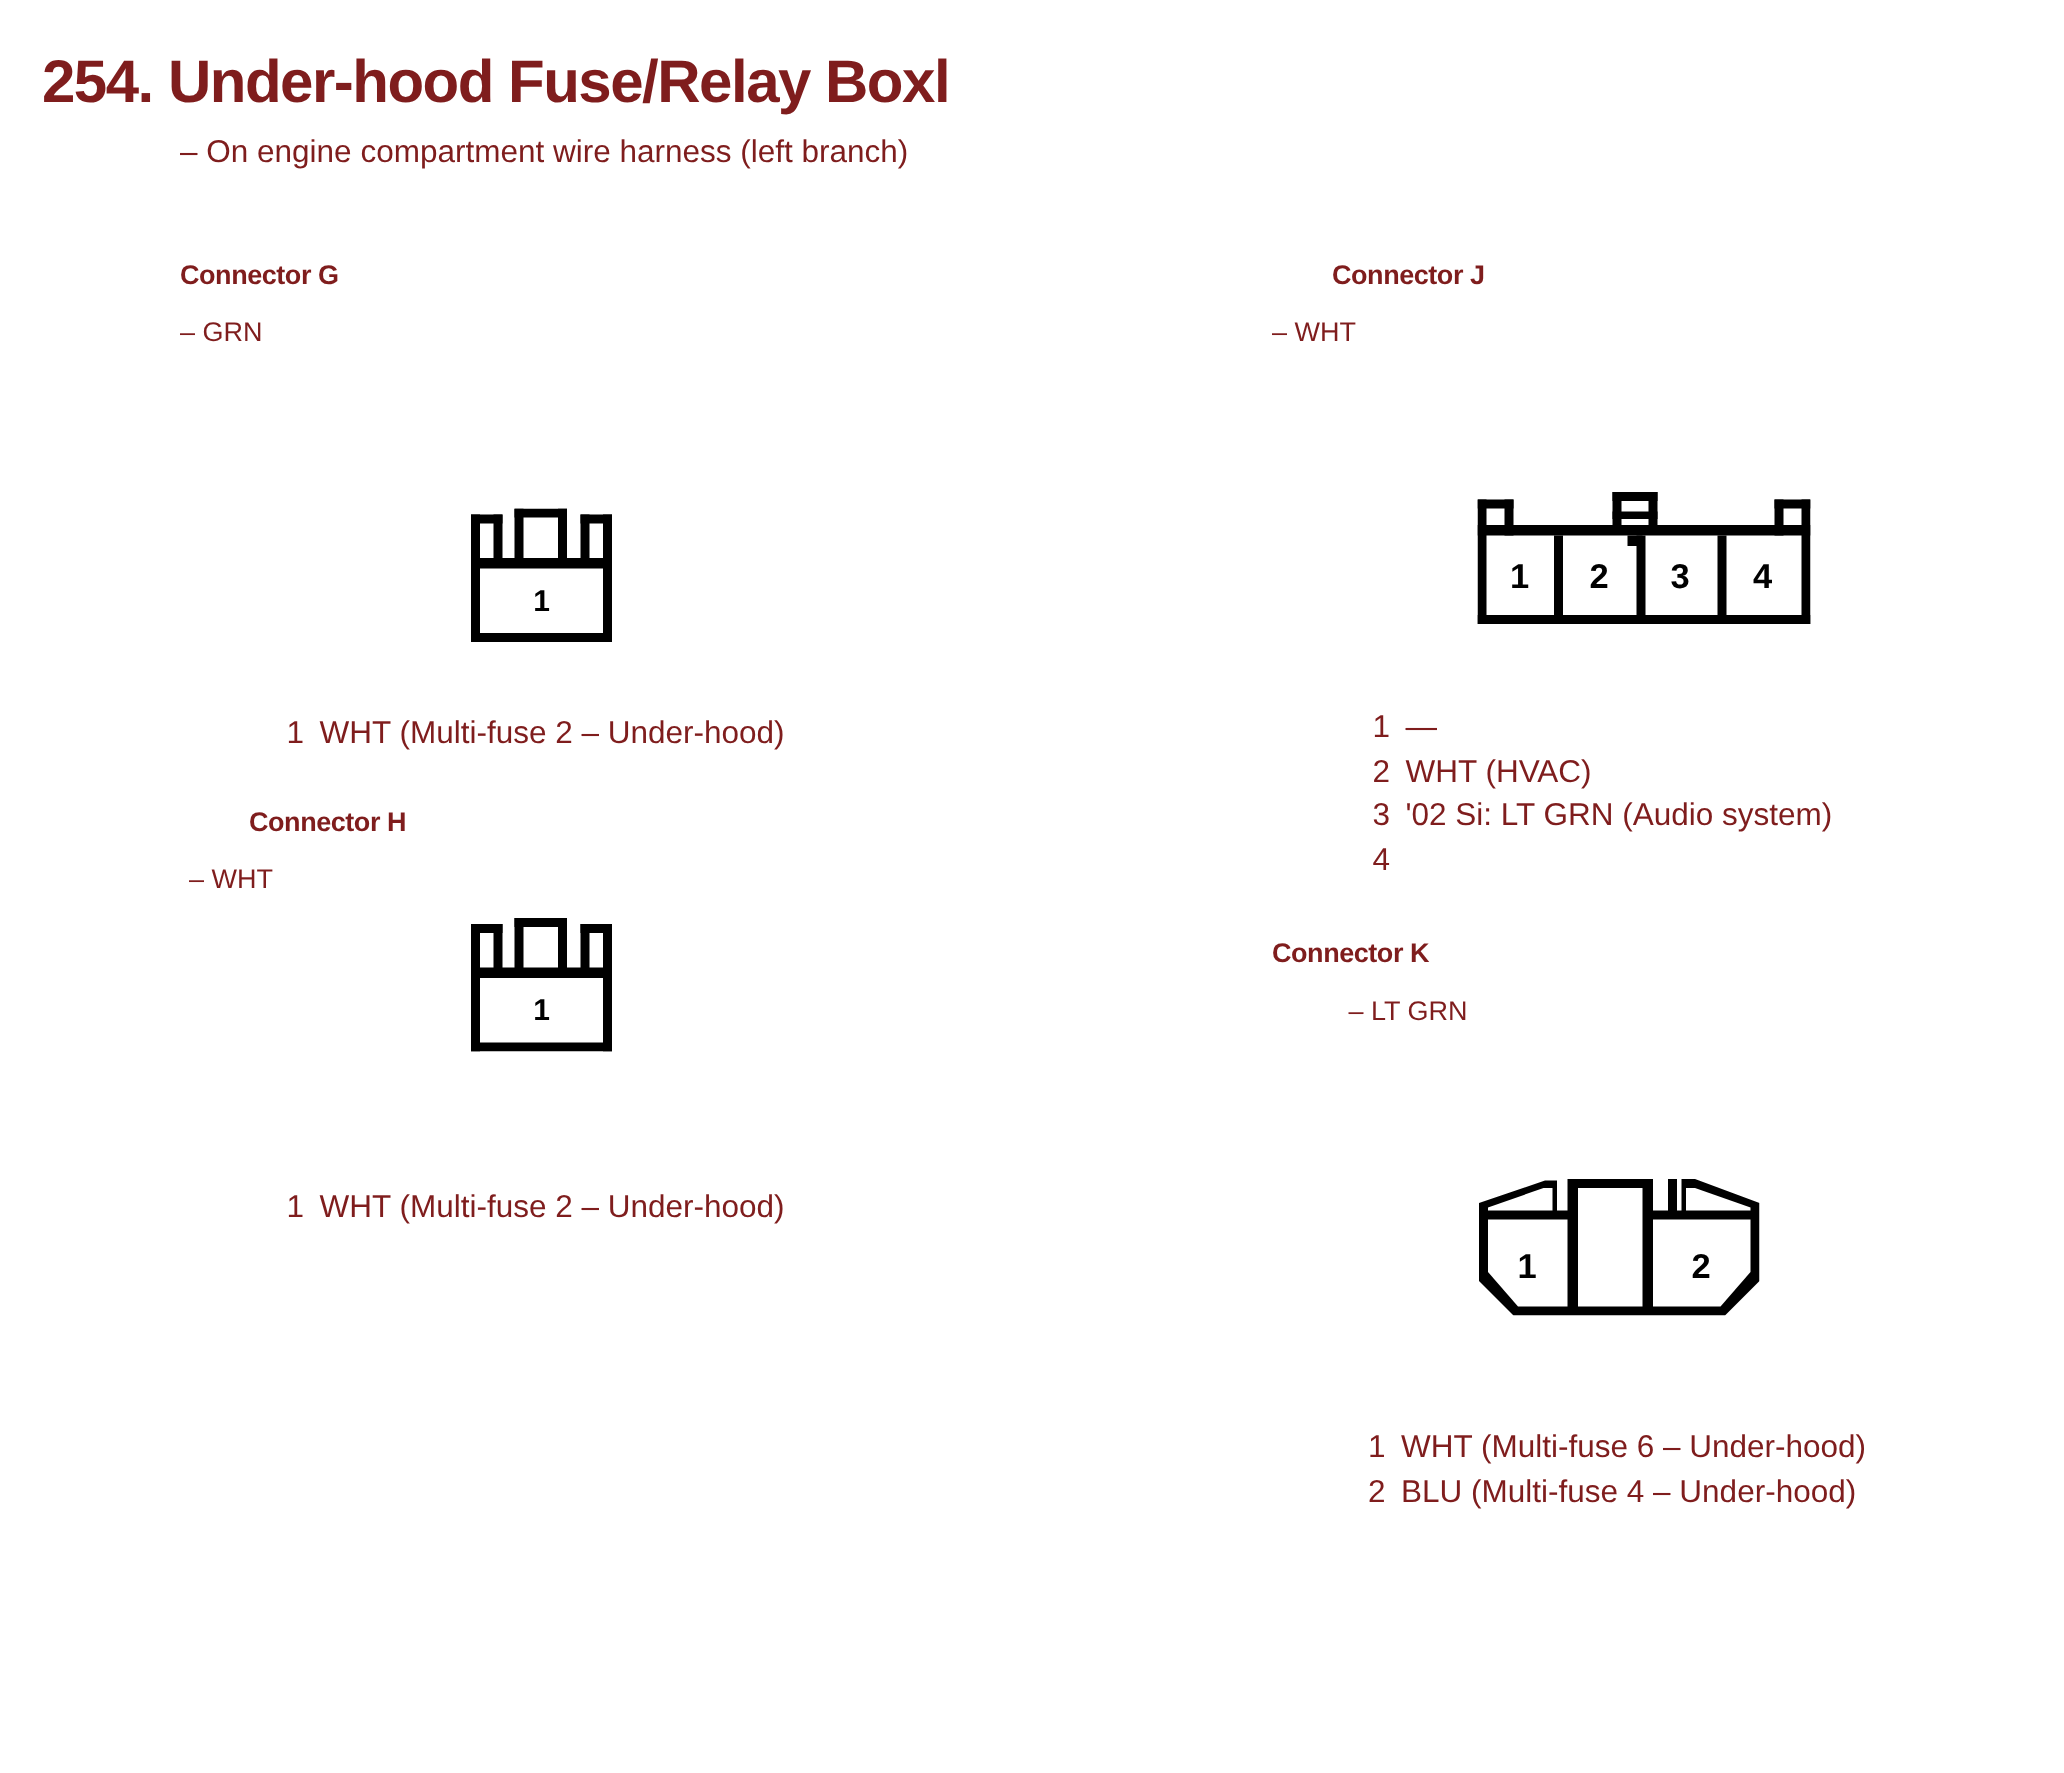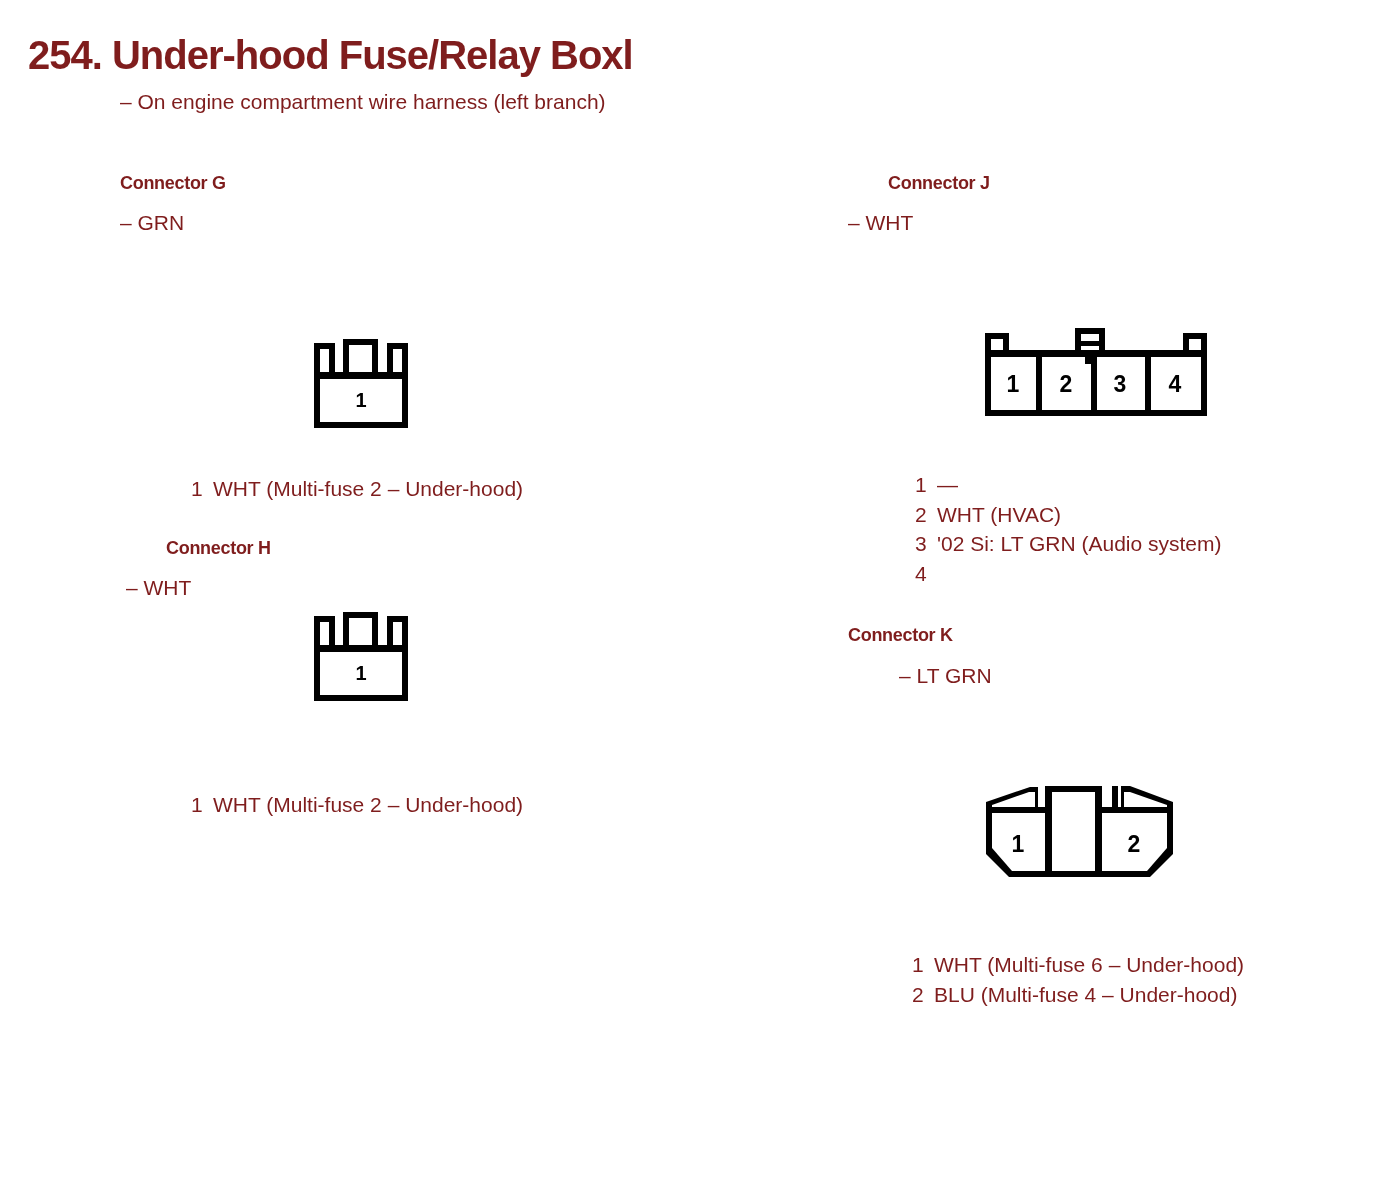--- a/index.html
+++ b/index.html
@@ -4,21 +4,21 @@
 <style>
   html,body{margin:0;padding:0;background:#fff;}
   .page{
     position:relative;width:1376px;height:1182px;background:#ffffff;
     font-family:"Liberation Sans",sans-serif;color:#7f1d1d;overflow:hidden;
   }
   .abs{position:absolute;}
   .title{font-size:40px;font-weight:bold;letter-spacing:-1px;white-space:nowrap;}
   .notes{font-size:21px;line-height:28px;white-space:nowrap;}
   .conn-heading{font-size:18px;font-weight:bold;letter-spacing:-0.3px;white-space:nowrap;}
-  .color-note{font-size:21px;white-space:nowrap;}
+  .color-note{font-size:18px;white-space:nowrap;}
   .pinrow{display:flex;font-size:21px;white-space:nowrap;}
   .pinnum{width:22px;flex:none;}
   .pinlist-j .pinrow{height:29.5px;}
   .pinlist-k .pinrow{height:30px;}
   .diagram rect,.diagram polygon{fill:#000;}
   .diagram .wh{fill:#fff;}
   .diagram text{
     font-family:"Liberation Sans",sans-serif;font-weight:bold;fill:#000;
     text-anchor:middle;
   }

